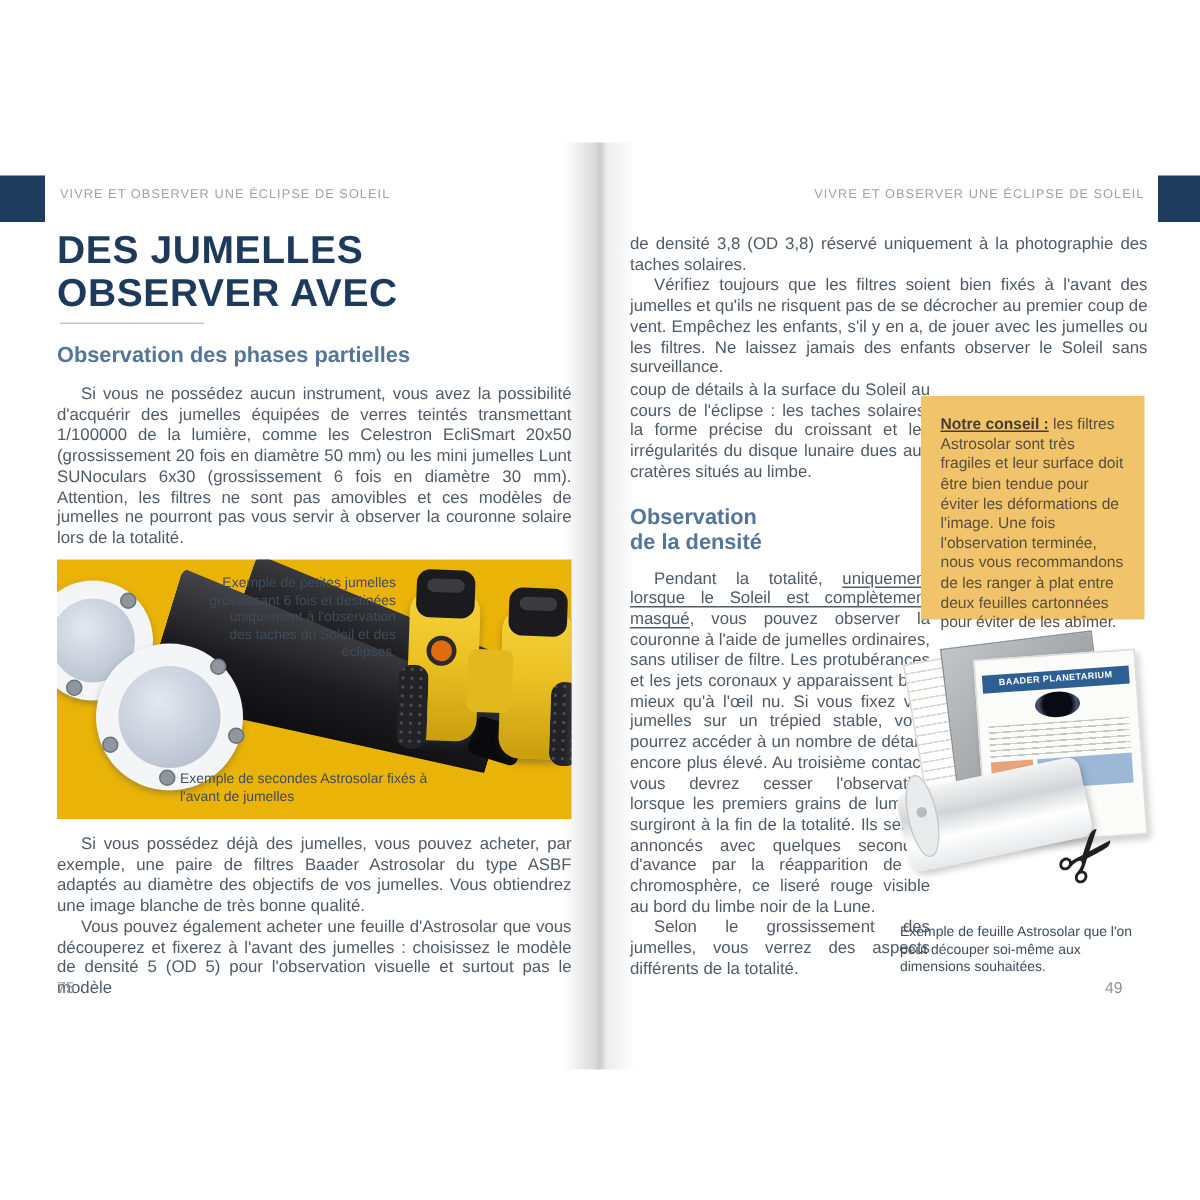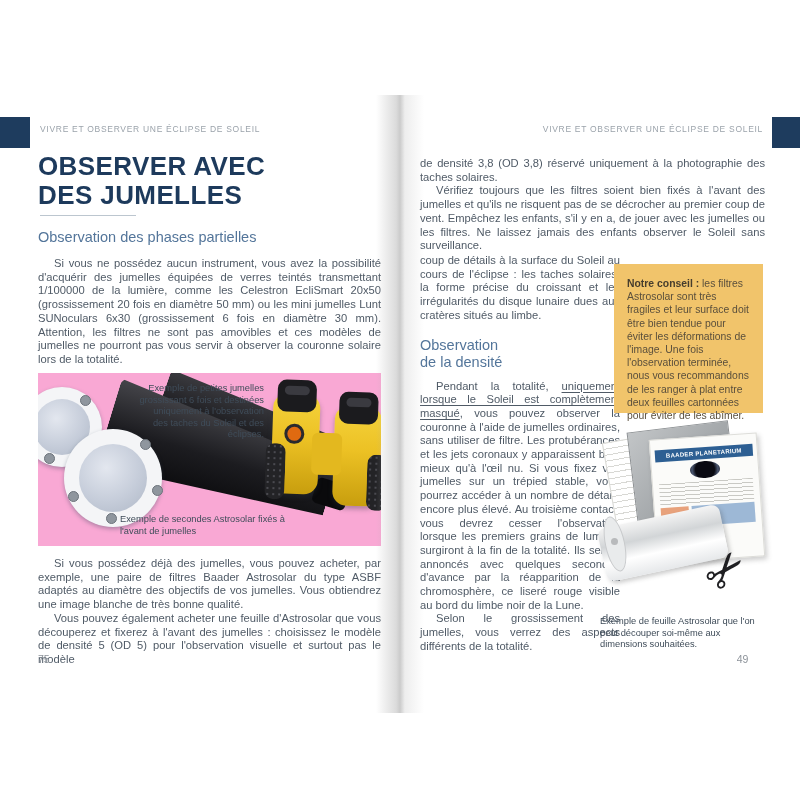--- a/index.html
+++ b/index.html
@@ -11,27 +11,27 @@
   .spine{left:376px;top:95px;width:48px;height:618px;
     background:linear-gradient(90deg,rgba(190,190,190,0) 0%,rgba(175,175,175,0.45) 42%,rgba(160,160,160,0.55) 50%,rgba(205,205,205,0.35) 60%,rgba(255,255,255,0) 100%);}
 
   
   .tab{background:#1e3c5e;}
   .runhead{font-size:8.5px;letter-spacing:0.7px;color:#9ba3ab;}
 
   
   .chapter-title{font-size:26px;line-height:29px;font-weight:bold;color:#1d3a5c;letter-spacing:0.4px;}
   .title-rule{background:#bcc6cf;height:1px;}
-  .sec-head{font-size:14.5px;font-weight:normal;color:#53759a;}
+  .sec-head{font-size:14.5px;font-weight:bold;color:#53759a;}
   .body-p{font-size:11.2px;line-height:13.7px;text-align:justify;margin:0;}
   .indent{text-indent:16px;}
   .pagenum{font-size:10.5px;color:#8d939a;}
 
   
-  .fig-left{background:#f9a8d4;overflow:hidden;}
+  .fig-left{background:#eab308;overflow:hidden;}
   .fig-cap{font-size:9.3px;line-height:11.6px;color:#3f4c59;}
 
   .disc{position:absolute;border-radius:50%;background:#f4f5f7;box-shadow:0 2px 4px rgba(40,60,80,.35);}
   .disc .film{position:absolute;left:15%;top:15%;width:70%;height:70%;border-radius:50%;
     background:radial-gradient(circle at 40% 35%,#e3e7ef 0%,#c6cdda 55%,#aeb7c6 100%);}
   .screw{position:absolute;width:9px;height:9px;border-radius:50%;background:#8f969e;border:1px solid #6c737b;}
   .tube-big{position:absolute;left:66px;top:36px;width:232px;height:92px;transform:rotate(17deg);
     background:linear-gradient(180deg,#46464b 0%,#1c1c20 55%,#0c0c0e 100%);
     clip-path:polygon(0% 2%,100% 26%,100% 80%,0% 100%);border-radius:8px;}
   .tube-small{position:absolute;left:120px;top:26px;width:190px;height:52px;transform:rotate(19deg);
@@ -46,21 +46,21 @@
   .ycap:after{content:"";position:absolute;left:7px;top:6px;width:25px;height:9px;border-radius:5px;background:#3a3a40;}
   .ygrip{position:absolute;width:20px;height:56px;border-radius:9px;background:#232326;
     background-image:radial-gradient(#4a4a50 1px,transparent 1.2px);background-size:6px 6px;}
   .ybridge{position:absolute;left:42px;top:52px;width:30px;height:42px;background:#e3b81f;border-radius:6px;}
   .ybutton{position:absolute;left:14px;top:44px;width:14px;height:14px;border-radius:50%;
     background:#e06a10;border:3px solid #2a2a2e;}
 
   
   .u{text-decoration:underline;text-underline-offset:2px;}
   .tip{background:#f1c46b;color:#5a4f3c;font-size:10.4px;line-height:13.2px;padding:13px 12px 10px 13px;box-sizing:border-box;}
-  .tip-label{font-weight:bold;color:#463d2d;}
+  .tip-label{font-weight:bold;color:#463d2d;text-decoration:underline;}
 
   
   .sheet{position:absolute;box-sizing:border-box;}
   .sheet-back{left:-2px;top:14px;width:96px;height:114px;background:#f6f6f4;border:1px solid #d9d9d5;transform:rotate(-10deg);
     background-image:repeating-linear-gradient(180deg,#fff 0 5px,#d8d8d4 5px 6px);}
   .sheet-gray{left:20px;top:6px;width:102px;height:112px;transform:rotate(-7deg);
     background:linear-gradient(135deg,#c2c5c7 0%,#9da1a4 60%,#8a8e91 100%);border:1px solid #8d9194;}
   .sheet-front{left:40px;top:16px;width:108px;height:124px;background:#fbfbf9;border:1px solid #dcdcd8;transform:rotate(-4deg);
     box-shadow:2px 3px 5px rgba(60,60,60,.25);}
   .brand-banner{margin:10px 4px 0 4px;background:#2d5f93;color:#ffffff;font-size:6px;font-weight:bold;
@@ -83,22 +83,22 @@
 
 <div class="screenshot">
 
   <div class="abs" style="left:0;top:0;width:400px;height:800px;">
 
     <div class="abs tab" style="left:0;top:117px;width:30px;height:31px;"></div>
 
     <div class="abs runhead" style="left:40px;top:124px;">VIVRE ET OBSERVER UNE ÉCLIPSE DE SOLEIL</div>
 
     <div class="abs chapter-title" style="left:38px;top:152px;">
+      <div>DES JUMELLES</div>
       <div>OBSERVER AVEC</div>
-      <div>DES JUMELLES</div>
     </div>
 
     <div class="abs title-rule" style="left:40px;top:215px;width:96px;"></div>
 
     <div class="abs sec-head" style="left:38px;top:229px;">Observation des phases partielles</div>
 
     <p class="abs body-p indent" style="left:38px;top:257px;width:343px;">Si vous ne possédez aucun instrument, vous avez la possibilité d'acquérir des jumelles équipées de verres teintés transmettant 1/100000 de la lumière, comme les Celestron EcliSmart 20x50 (grossissement 20 fois en diamètre 50 mm) ou les mini jumelles Lunt SUNoculars 6x30 (grossissement 6 fois en diamètre 30 mm). Attention, les filtres ne sont pas amovibles et ces modèles de jumelles ne pourront pas vous servir à observer la couronne solaire lors de la totalité.</p>
 
     <div class="abs fig-left" style="left:38px;top:373px;width:343px;height:173px;">
 

